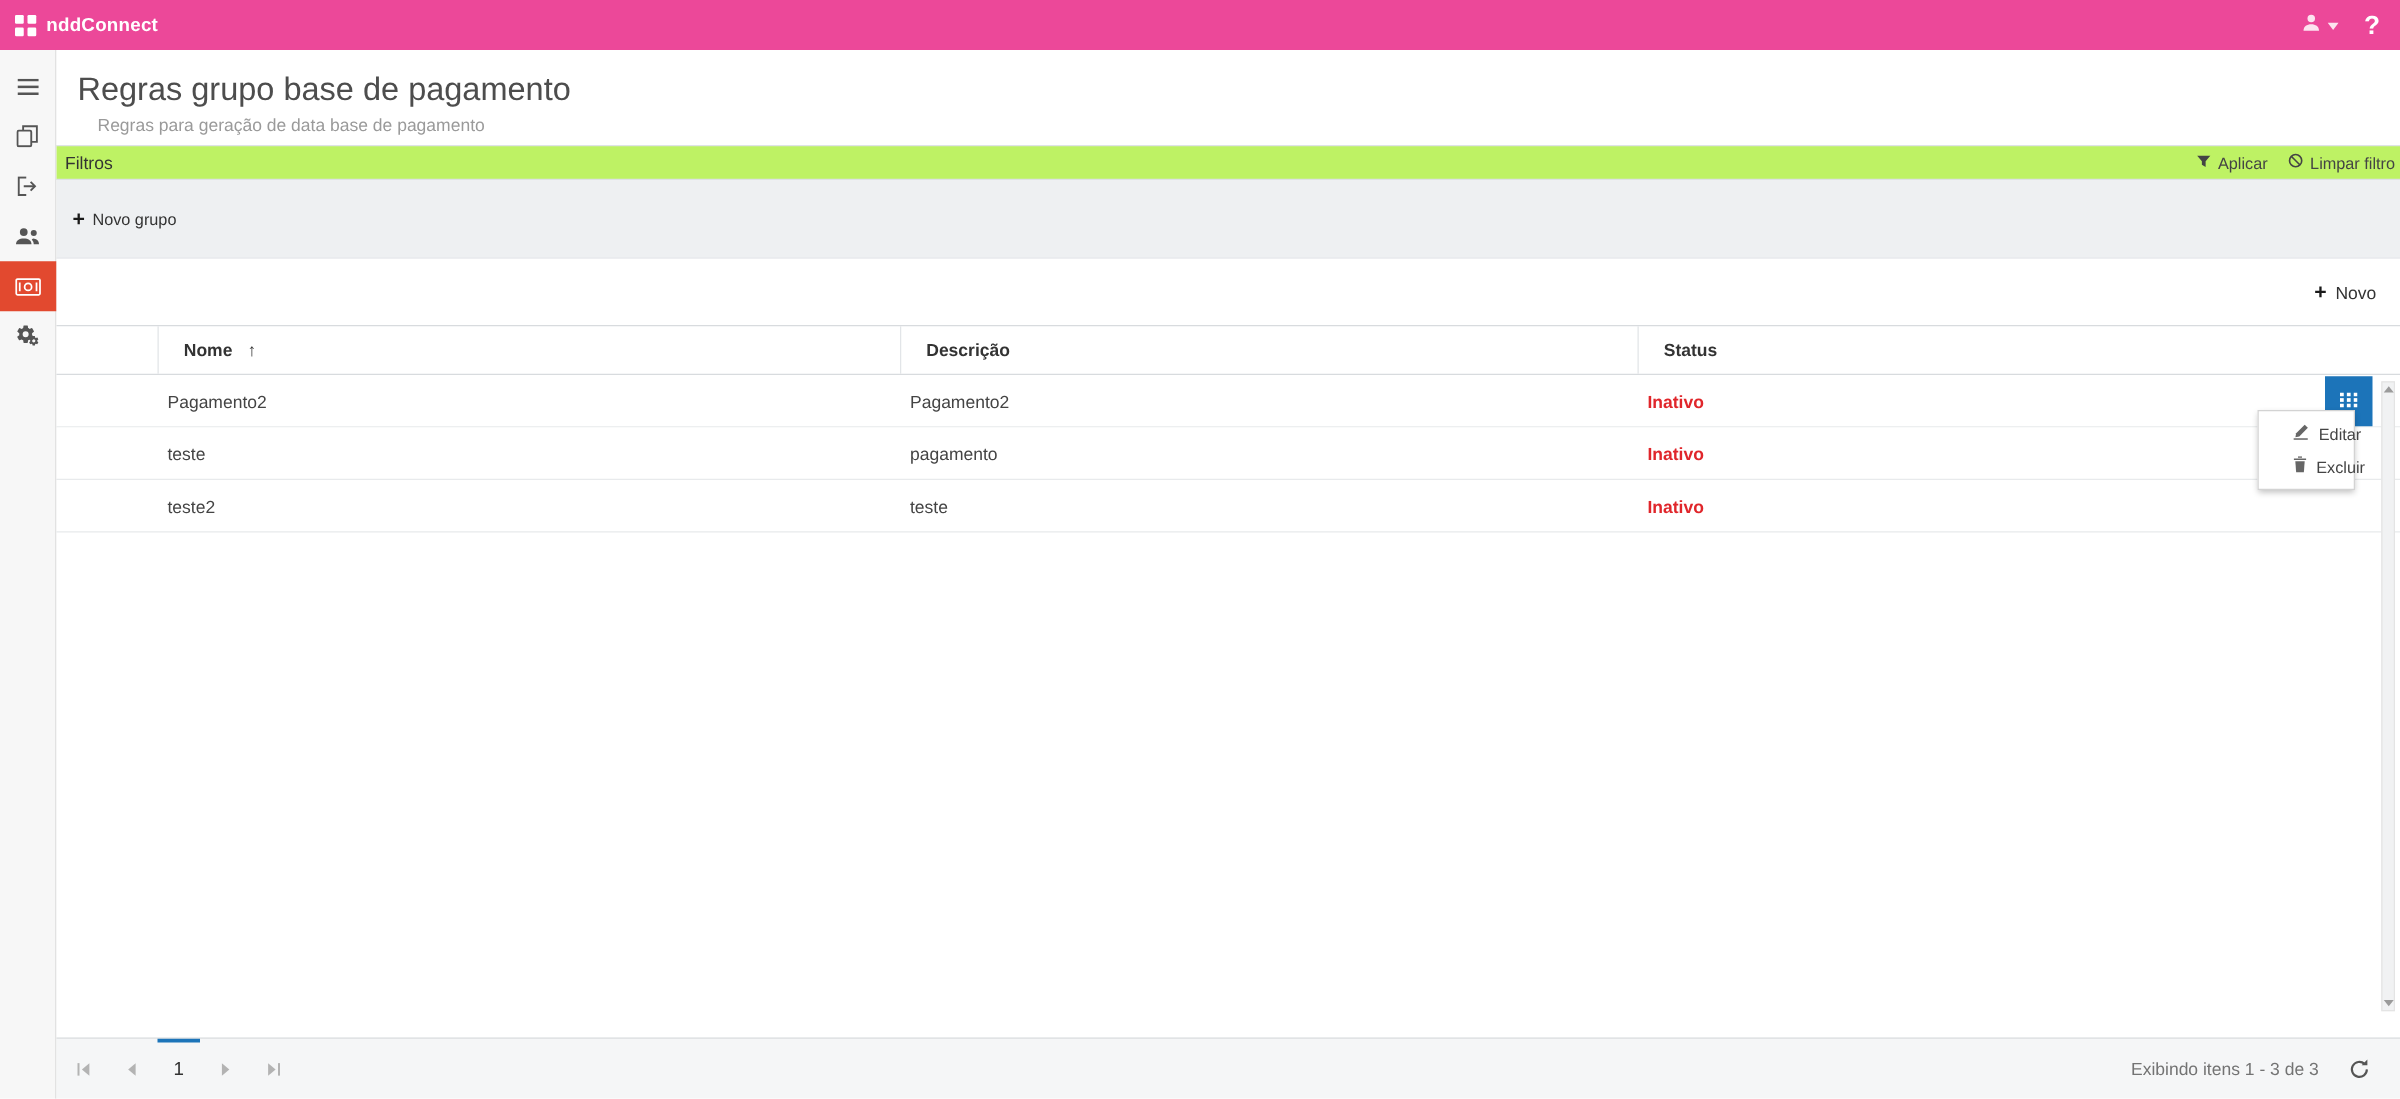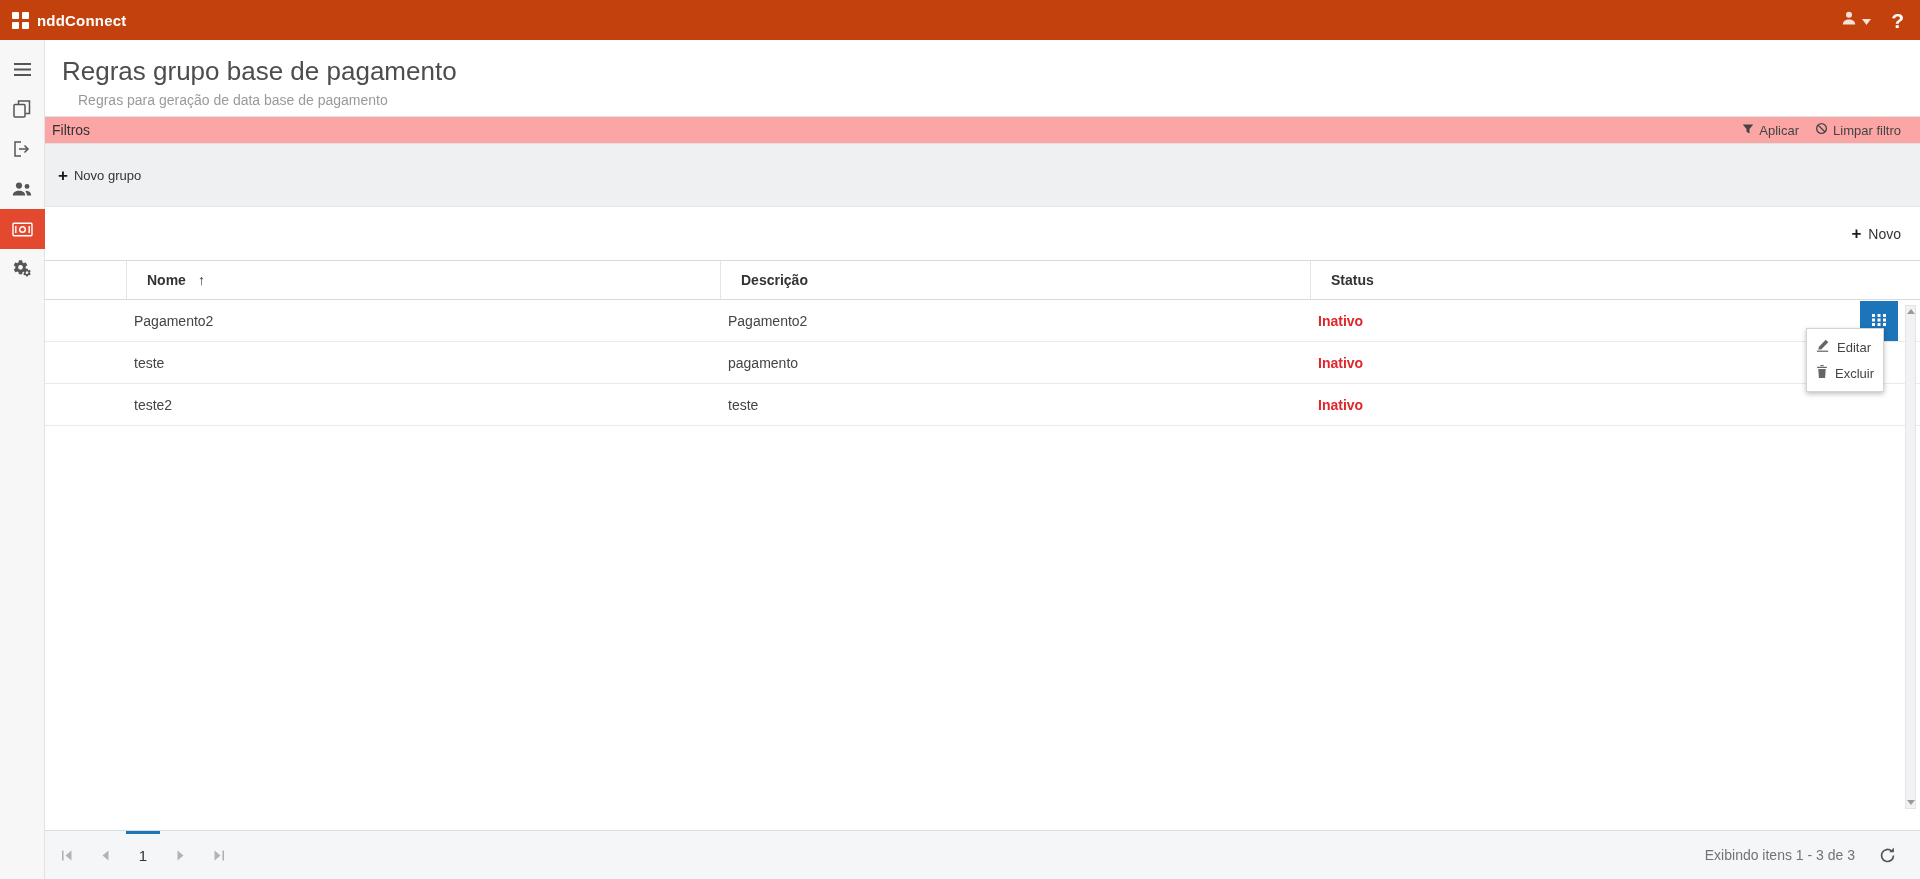--- a/index.html
+++ b/index.html
@@ -5,21 +5,21 @@
   * { margin:0; padding:0; box-sizing:border-box; }
   html,body { width:1920px; height:879px; }
   body {
     font-family:"Liberation Sans","DejaVu Sans",sans-serif;
     background:#fff; overflow:hidden; position:relative; color:#444;
   }
 
   
   .topbar {
     position:absolute; top:0; left:0; width:100%; height:40px;
-    background:#c2410c; display:flex; align-items:center;
+    background:#ec4899; display:flex; align-items:center;
     justify-content:space-between; padding:0 16px 0 12px; z-index:30;
   }
   .brand { display:flex; align-items:center; gap:8px; }
   .logo-grid { width:17px; height:17px; display:grid;
     grid-template-columns:repeat(2,7px); grid-template-rows:repeat(2,7px); gap:3px; }
   .logo-grid i { background:#fff; border-radius:1px; display:block; }
   .brand-name { color:#fff; font-weight:bold; font-size:15px; letter-spacing:.2px; }
   .topbar-right { display:flex; align-items:center; gap:20px; }
   .user-box { display:flex; align-items:center; gap:5px; opacity:.85; cursor:pointer; }
   .help-btn { color:#fff; font-size:21px; font-weight:bold; cursor:pointer; line-height:1; }
@@ -35,23 +35,23 @@
   .side-item.active { background:#e2492f; width:45px; }
 
   
   .main { position:absolute; left:45px; top:40px; right:0; bottom:0; background:#fff; }
 
   .page-head { padding:16px 0 7px 17px; }
   .page-title { font-size:26px; font-weight:400; color:#4d4d4d; line-height:30px; }
   .page-sub { font-size:14px; color:#9a9a9a; margin-top:6px; line-height:17px;margin-left:16px; }
 
   .filters-bar {
-    height:28px; background:#fca5a5; border-top:1px solid #dfe3e6;
+    height:28px; background:#bef264; border-top:1px solid #dfe3e6;
     border-bottom:1px solid #dde1e4; display:flex; align-items:center;
-    justify-content:space-between; padding:0 19px 0 7px;
+    justify-content:space-between; padding:0 4px 0 7px;
   }
   .filters-title { font-size:14px; color:#333; }
   .filters-actions { display:flex; align-items:center; gap:16px; }
   .filter-action { display:flex; align-items:center; gap:5px; font-size:13px;
     color:#444; cursor:pointer; }
 
   .filters-body {
     height:63px; background:#eef0f2; border-bottom:1px solid #e3e6e9;
     display:flex; align-items:center; padding-left:13px;
   }
@@ -88,21 +88,21 @@
     background:#1c74b9; display:flex; align-items:center; justify-content:center;
     cursor:pointer; z-index:5; border:none;
   }
 
   
   .context-menu {
     position:absolute; left:1761px; top:288px; width:78px;
     background:#fff; border:1px solid #d3d3d3; box-shadow:0 2px 5px rgba(0,0,0,.25);
     padding:5px 0; z-index:10;
   }
-  .context-item { display:flex; align-items:center; gap:7px; padding:5px 9px;
+  .context-item { display:flex; align-items:center; gap:7px; padding:5px 27px;
     font-size:13px; color:#444; cursor:pointer; }
 
   
   .v-scrollbar {
     position:absolute; top:265px; bottom:70px; right:4px; width:11px;
     background:#f1f2f3; border:1px solid #e4e4e4; z-index:4;
     display:flex; flex-direction:column; justify-content:space-between;
     align-items:center; padding:3px 0;
   }
   .sb-up { width:0; height:0; border-left:4px solid transparent;

